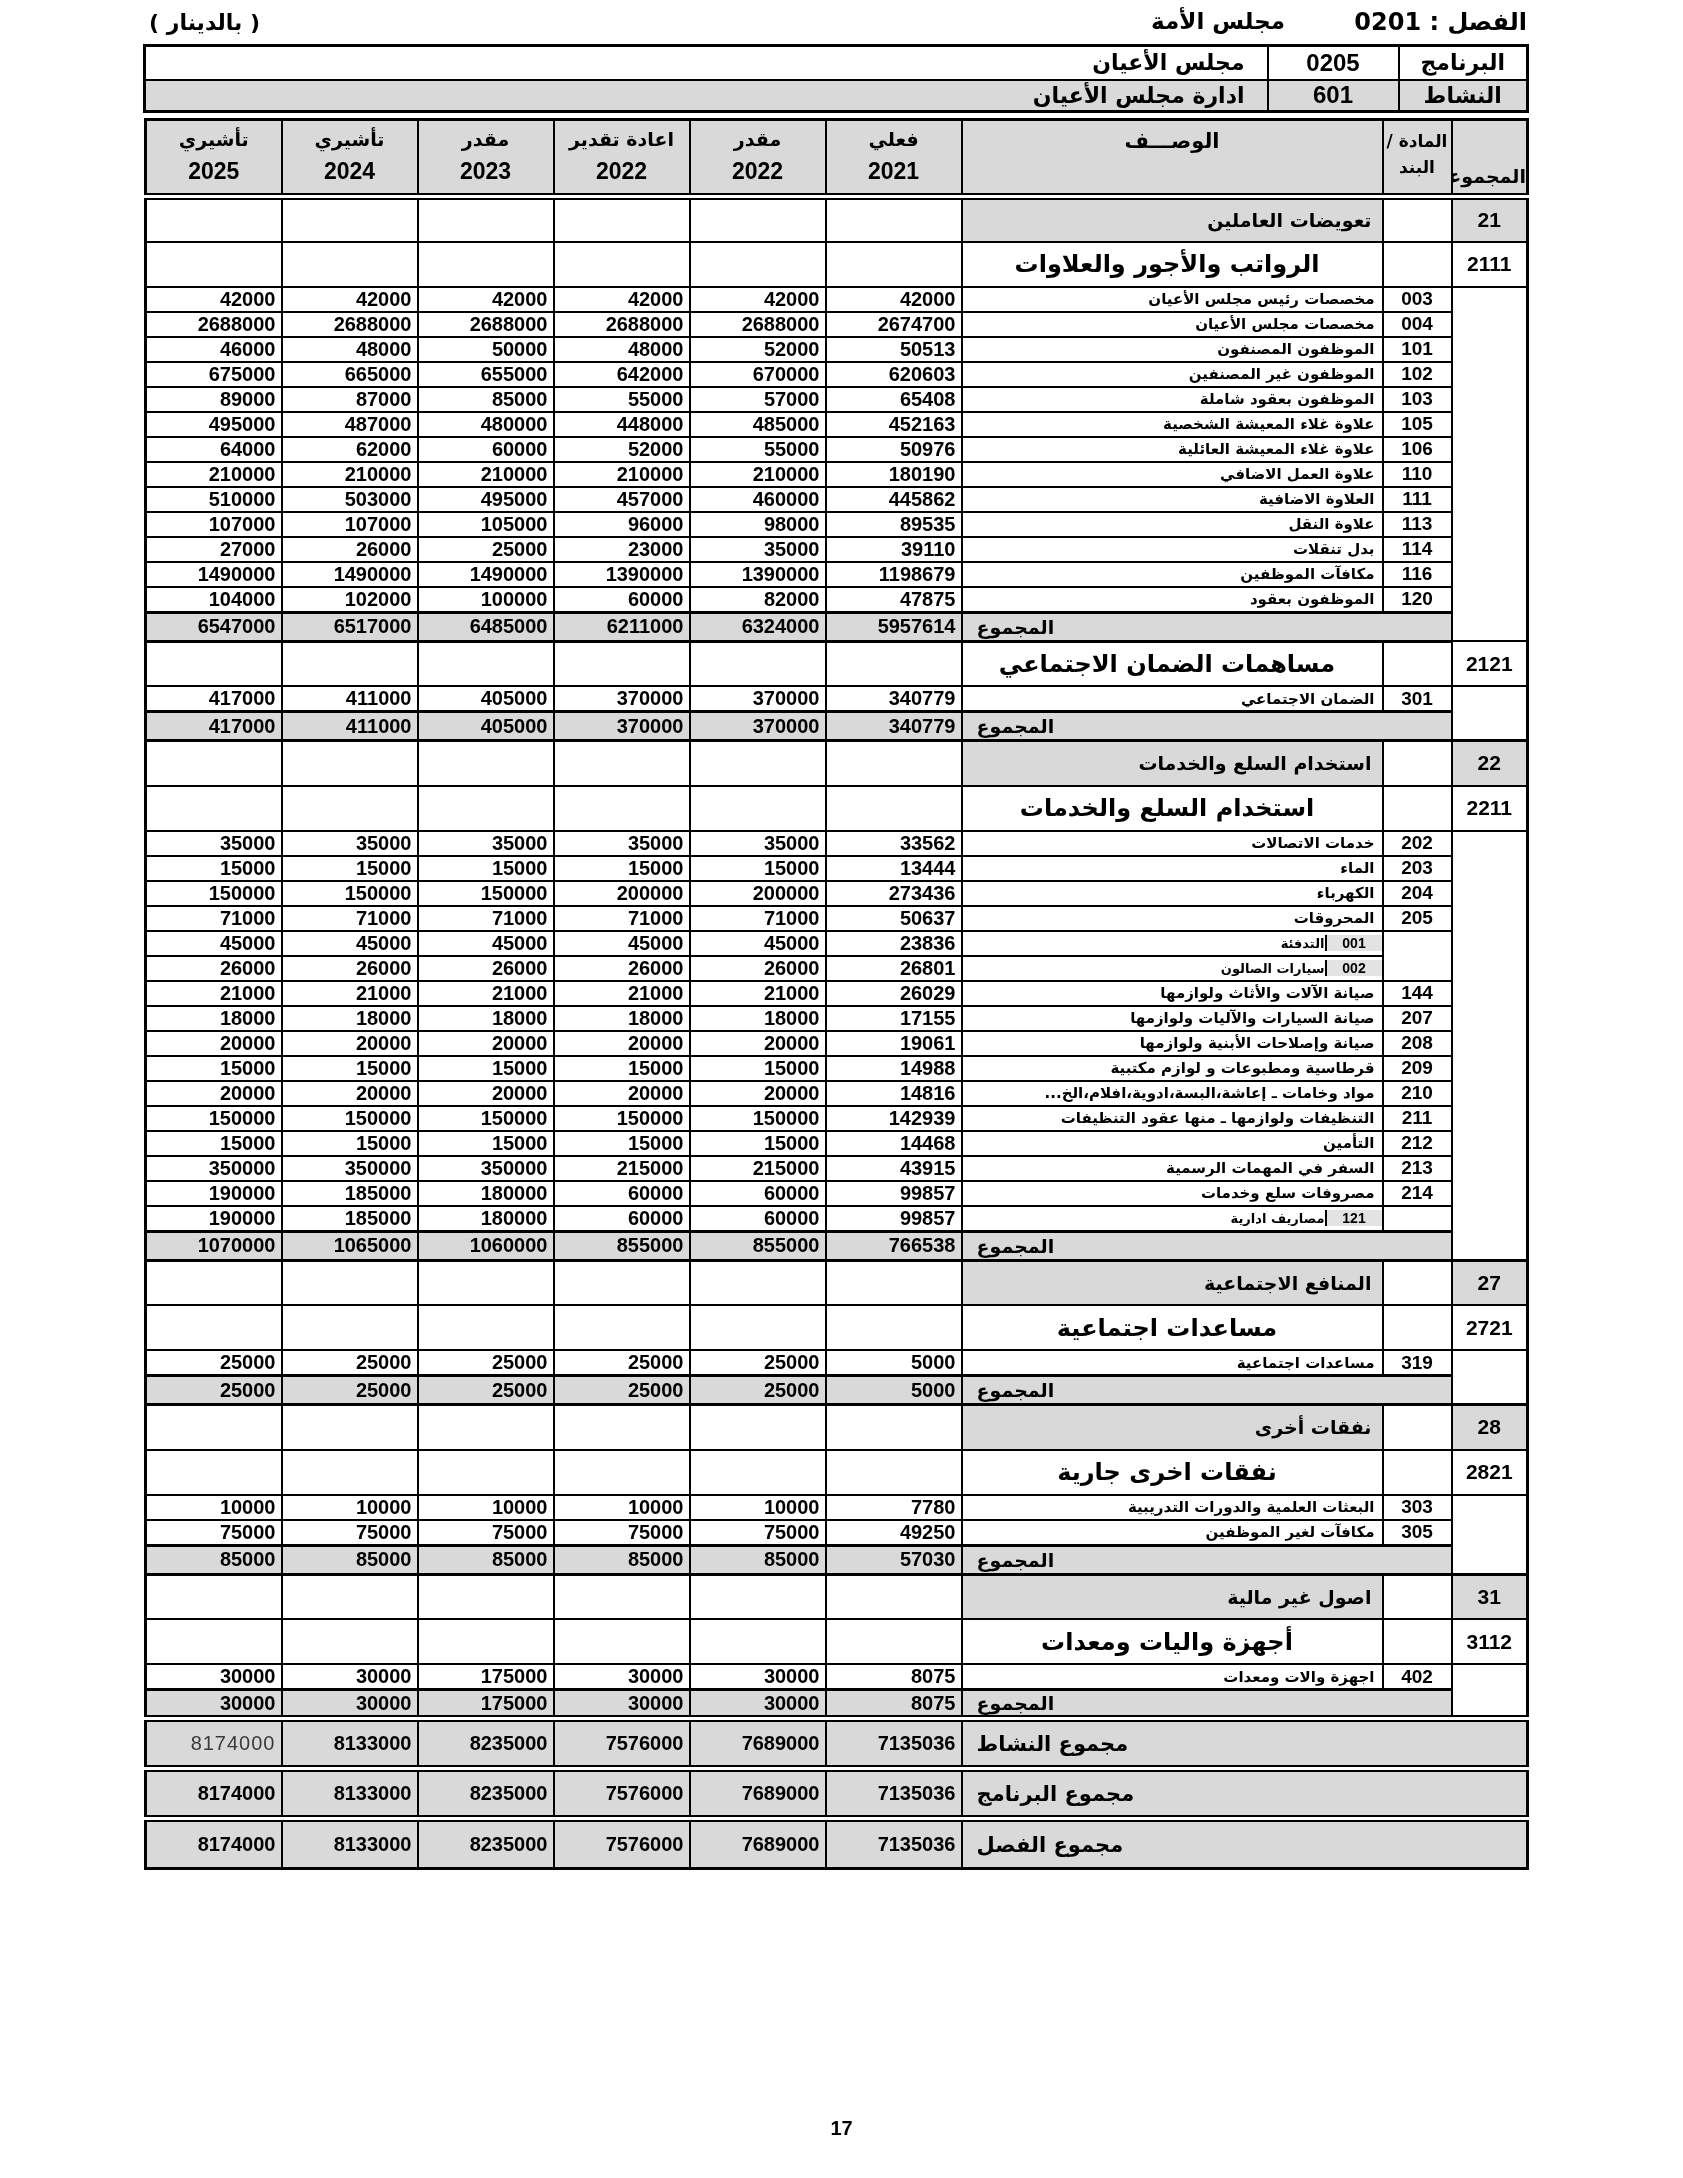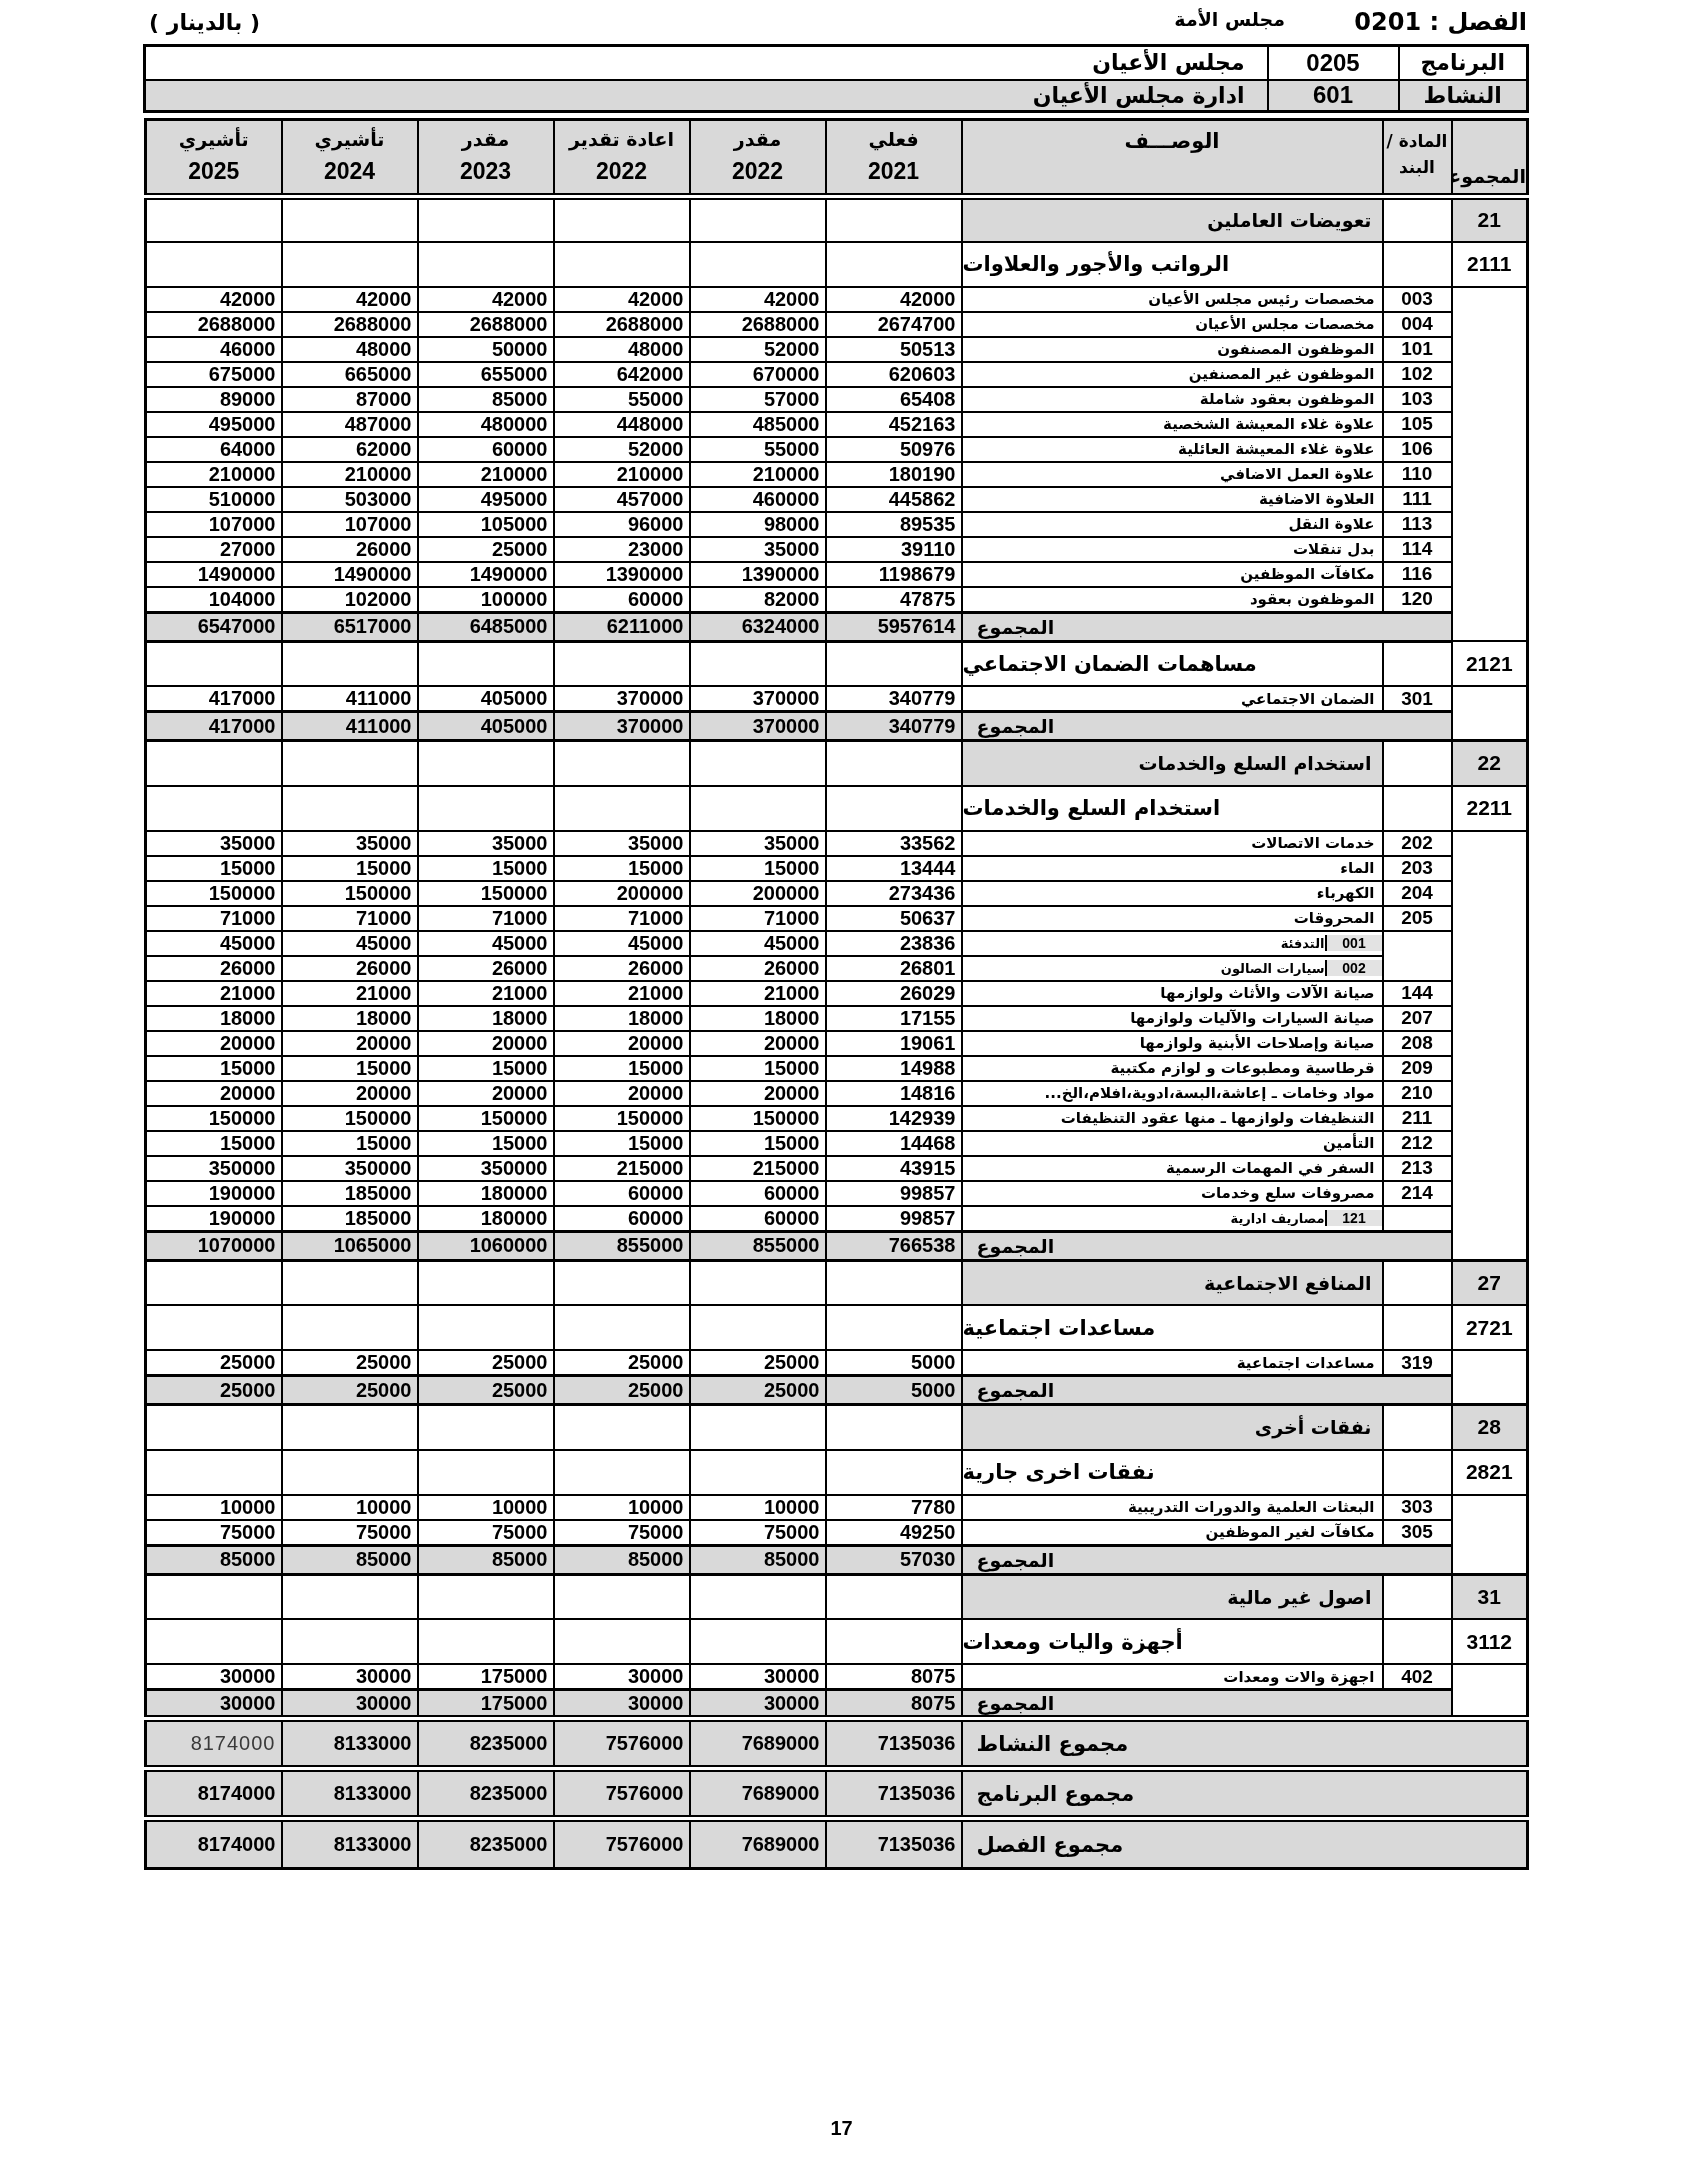--- a/index.html
+++ b/index.html
@@ -2,21 +2,21 @@
 <html lang="ar" dir="rtl"><head>
 <meta charset="utf-8">
 <style>
   html,body{margin:0;padding:0;background:#fff;}
   .page{width:1683px;height:2178px;position:relative;background:#fff;
         font-family:"DejaVu Sans",sans-serif;color:#000;direction:rtl;}
   .band{margin:0 154px 0 147px;width:1382px;position:relative;}
   .doc-title{padding-top:4px;text-align:center;font-size:25px;font-weight:700;}
   .chapter-line{height:38px;margin-top:6px;position:relative;font-weight:700;}
   .chapter-label{position:absolute;right:2px;top:2px;font-size:24px;}
-  .chapter-name{position:absolute;right:244px;top:2px;font-size:19px;}
+  .chapter-name{position:absolute;right:244px;top:2px;font-size:23px;}
   .currency-note{position:absolute;left:2px;top:4px;font-size:22px;}
   table{border-collapse:collapse;table-layout:fixed;}
   td,th{padding:0;border:2px solid #000;vertical-align:middle;overflow:hidden;}
   
   .mini{width:1382px;border:3px solid #000;}
   .mini td{font-weight:700;}
   .mini .lbl{font-size:22px;text-align:center;}
   .mini .code{font-size:24px;text-align:center;font-family:"Liberation Sans","DejaVu Sans",sans-serif;}
   .mini .name{font-size:22px;text-align:right;padding-right:22px;}
   .mini tr.shade-row td{background:#d9d9d9;}
@@ -27,21 +27,21 @@
   .h-article{font-size:17px;text-align:center;vertical-align:top;padding-top:8px;line-height:1.5;}
   .h-desc{vertical-align:top;padding-top:8px;font-size:21px;text-align:center;}
   .y-head{vertical-align:top;text-align:center;}
   .y-type{margin-top:7px;font-size:19px;}
   .y-num{margin-top:8px;font-size:23px;font-family:"Liberation Sans","DejaVu Sans",sans-serif;}
   .shade{background:#d9d9d9;}
   .filler{border-top:none;border-bottom:none;background:#fff;}
   .gcode{font-size:21px;font-weight:700;text-align:center;font-family:"Liberation Sans","DejaVu Sans",sans-serif;}
   .acode{font-size:19px;font-weight:700;text-align:center;font-family:"Liberation Sans","DejaVu Sans",sans-serif;}
   .gdesc{font-size:19px;font-weight:700;text-align:right;padding-right:10px;}
-  .sgdesc{font-size:21px;font-weight:700;text-align:left;padding-right:10px;}
+  .sgdesc{font-size:24px;font-weight:700;text-align:center;padding-right:10px;}
   .idesc{font-size:15px;font-weight:700;text-align:right;padding-right:7px;margin-top:8px;}
   .val{font-size:20px;font-weight:700;text-align:right;direction:ltr;padding-right:5px;
        font-family:"Liberation Sans","DejaVu Sans",sans-serif;}
   .val.light{font-weight:400;color:#3a3a3a;letter-spacing:1px;}
   .tlabel{font-size:19px;font-weight:700;text-align:left;padding-left:14px;}
   .glabel{font-size:21px;font-weight:700;text-align:left;padding-left:14px;}
   tr.total > td{border-top-width:3px;border-bottom-width:3px;}
   tr.group > td{border-top-width:3px;}
   tr.grand > td{border-top:7px double #000;border-bottom-width:3px;}
   .sub-wrap{display:flex;height:100%;align-items:stretch;}

